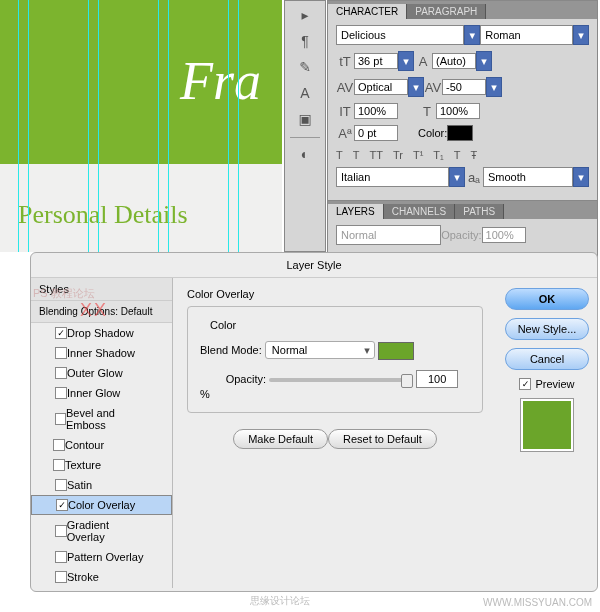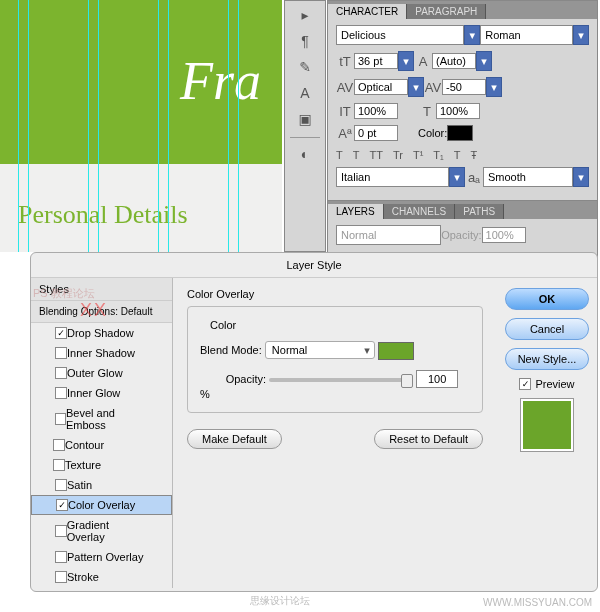--- a/index.html
+++ b/index.html
@@ -225,29 +225,29 @@
           <span class="mac-sel">Normal</span>
           <span class="swatch"></span>
         </div>
         <div>
           <span style="display:inline-block;width:66px;text-align:right">Opacity:</span>
           <span class="slider"></span>
           <span class="num-in">100</span>
           <span>%</span>
         </div>
       </div>
-      <div style="text-align:center;margin-top:16px;display:flex;justify-content:space-between">
+      <div style="text-align:center;margin-top:16px;display:flex;justify-content:center">
         <button class="mac-btn">Make Default</button>
         <button class="mac-btn">Reset to Default</button>
       </div>
     </div>
     <div class="dlg-right">
       <div class="aqua-btn default">OK</div>
+      <div class="aqua-btn">New Style...</div>
       <div class="aqua-btn">Cancel</div>
-      <div class="aqua-btn">New Style...</div>
       <div style="display:flex;align-items:center;gap:4px">
         <span class="cb checked"></span>
         <span>Preview</span>
       </div>
       <div class="preview-sw"></div>
     </div>
   </div>
 </div>
 
 <div class="watermark">PS 教程论坛</div>

